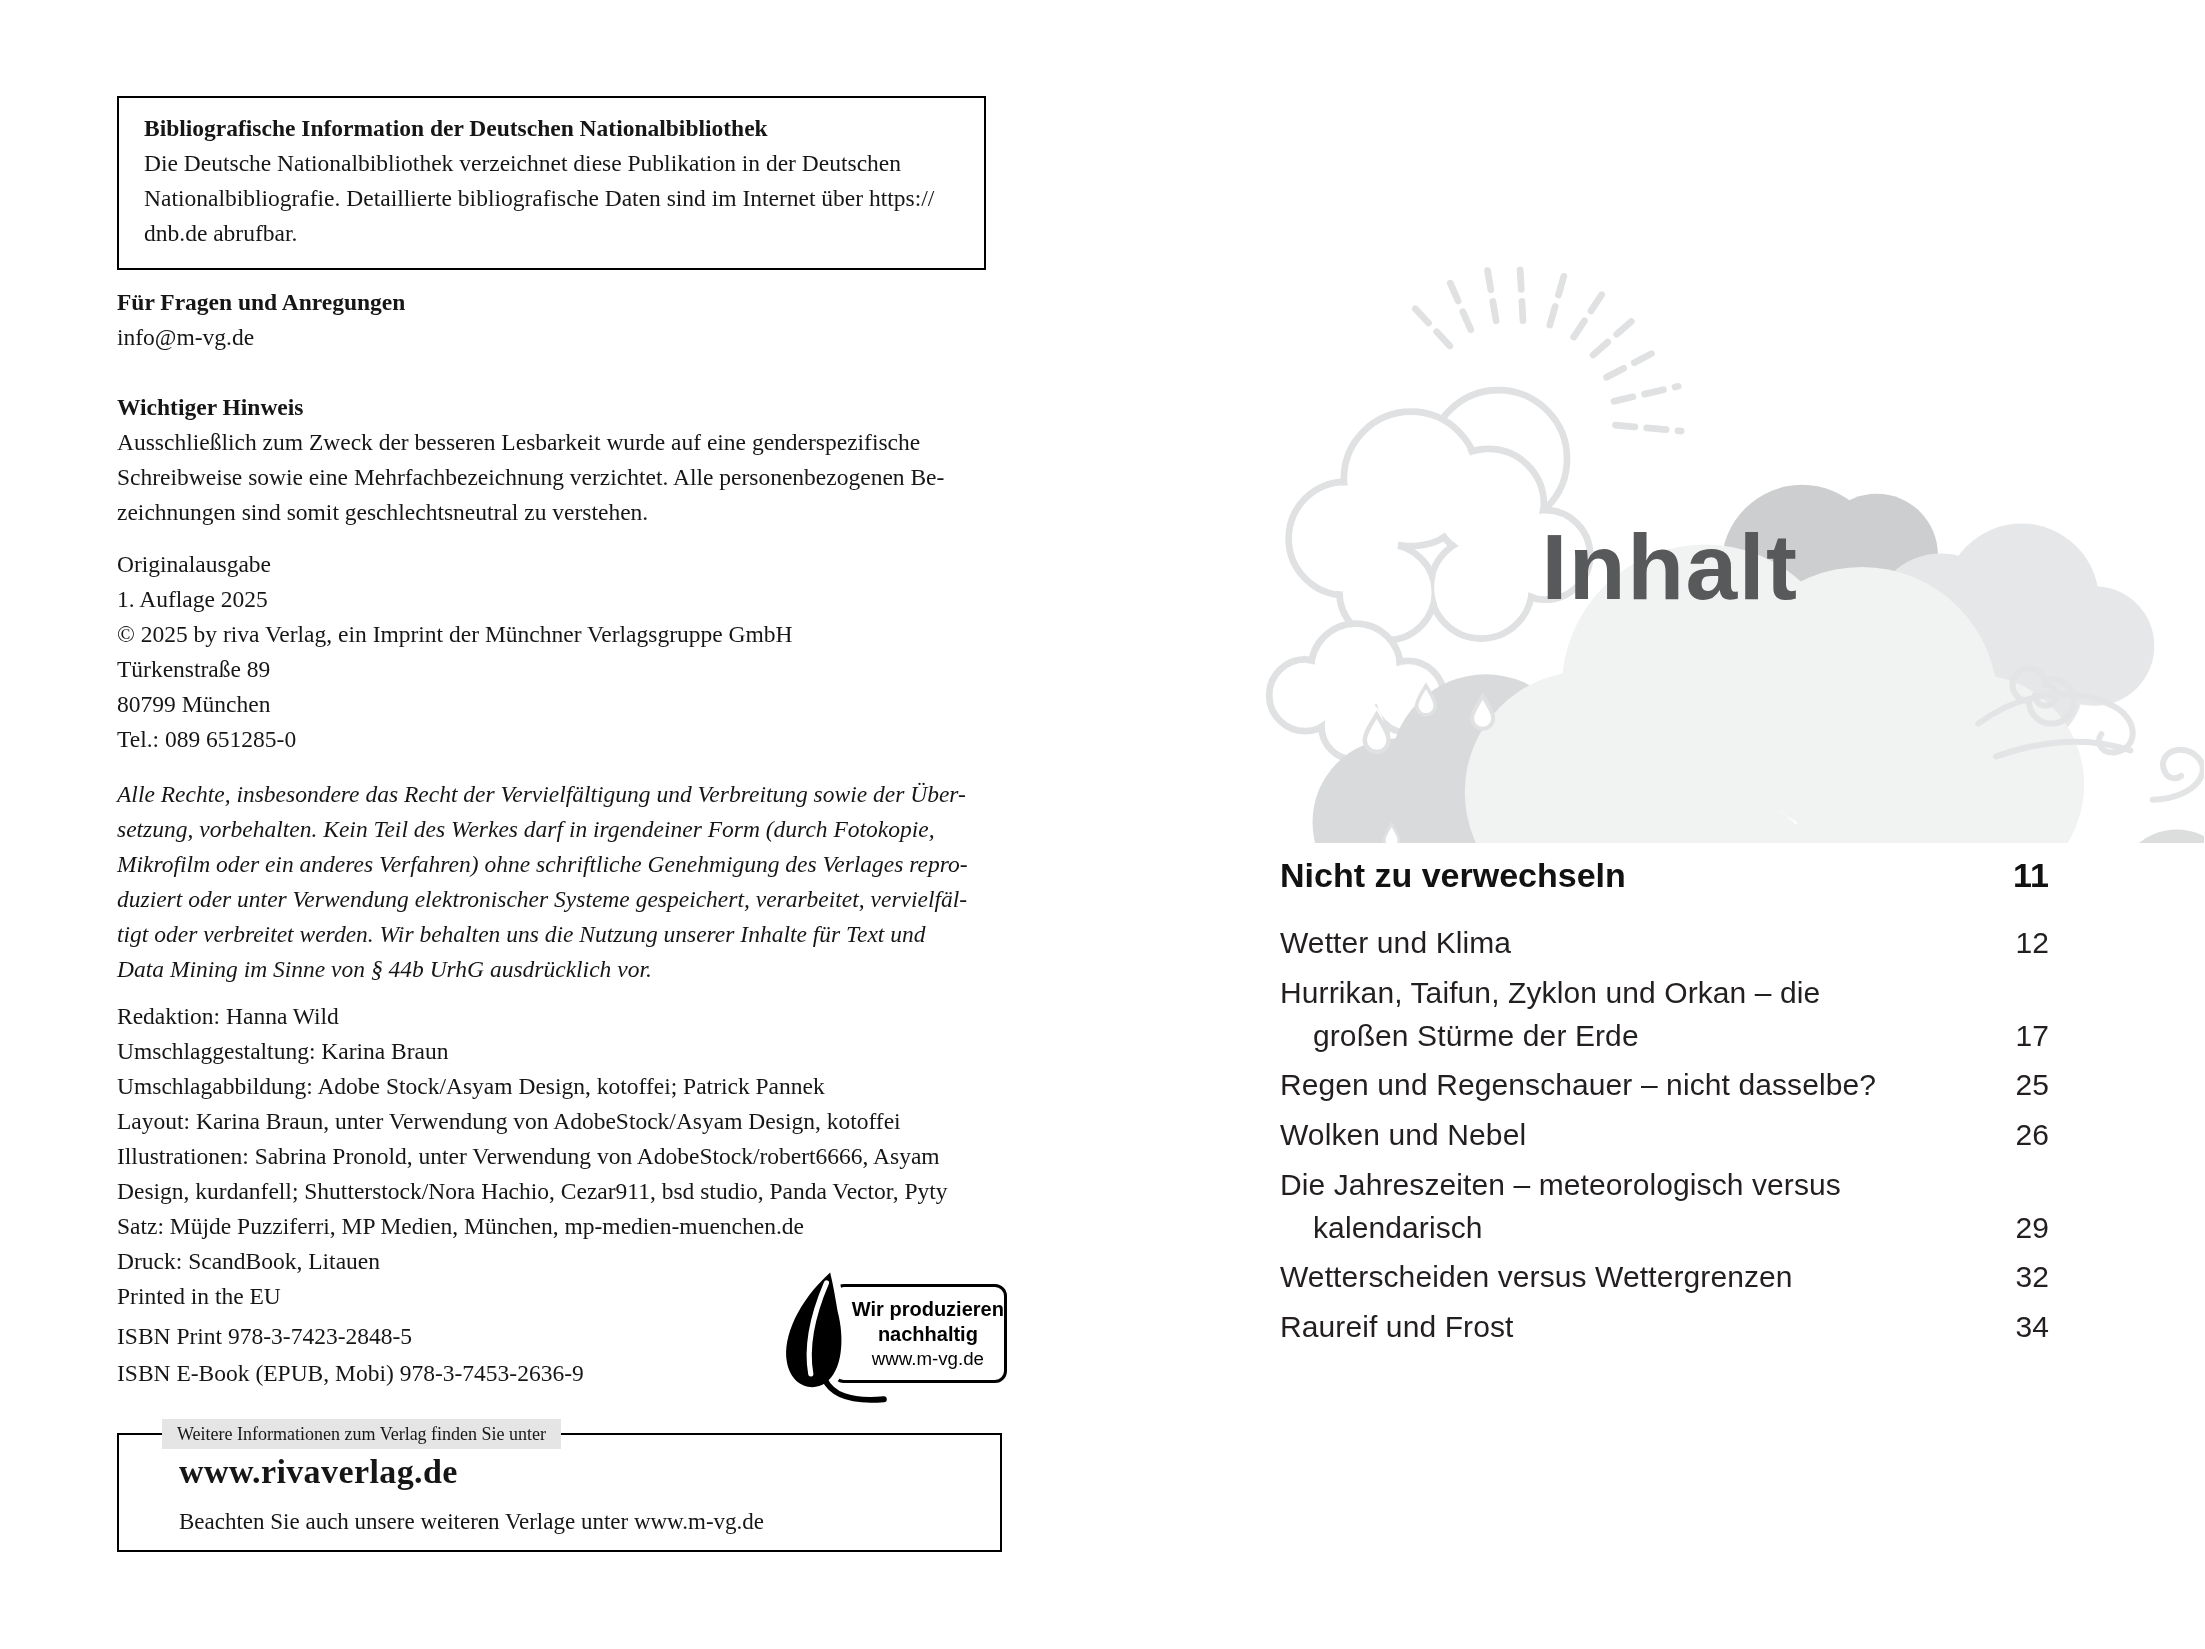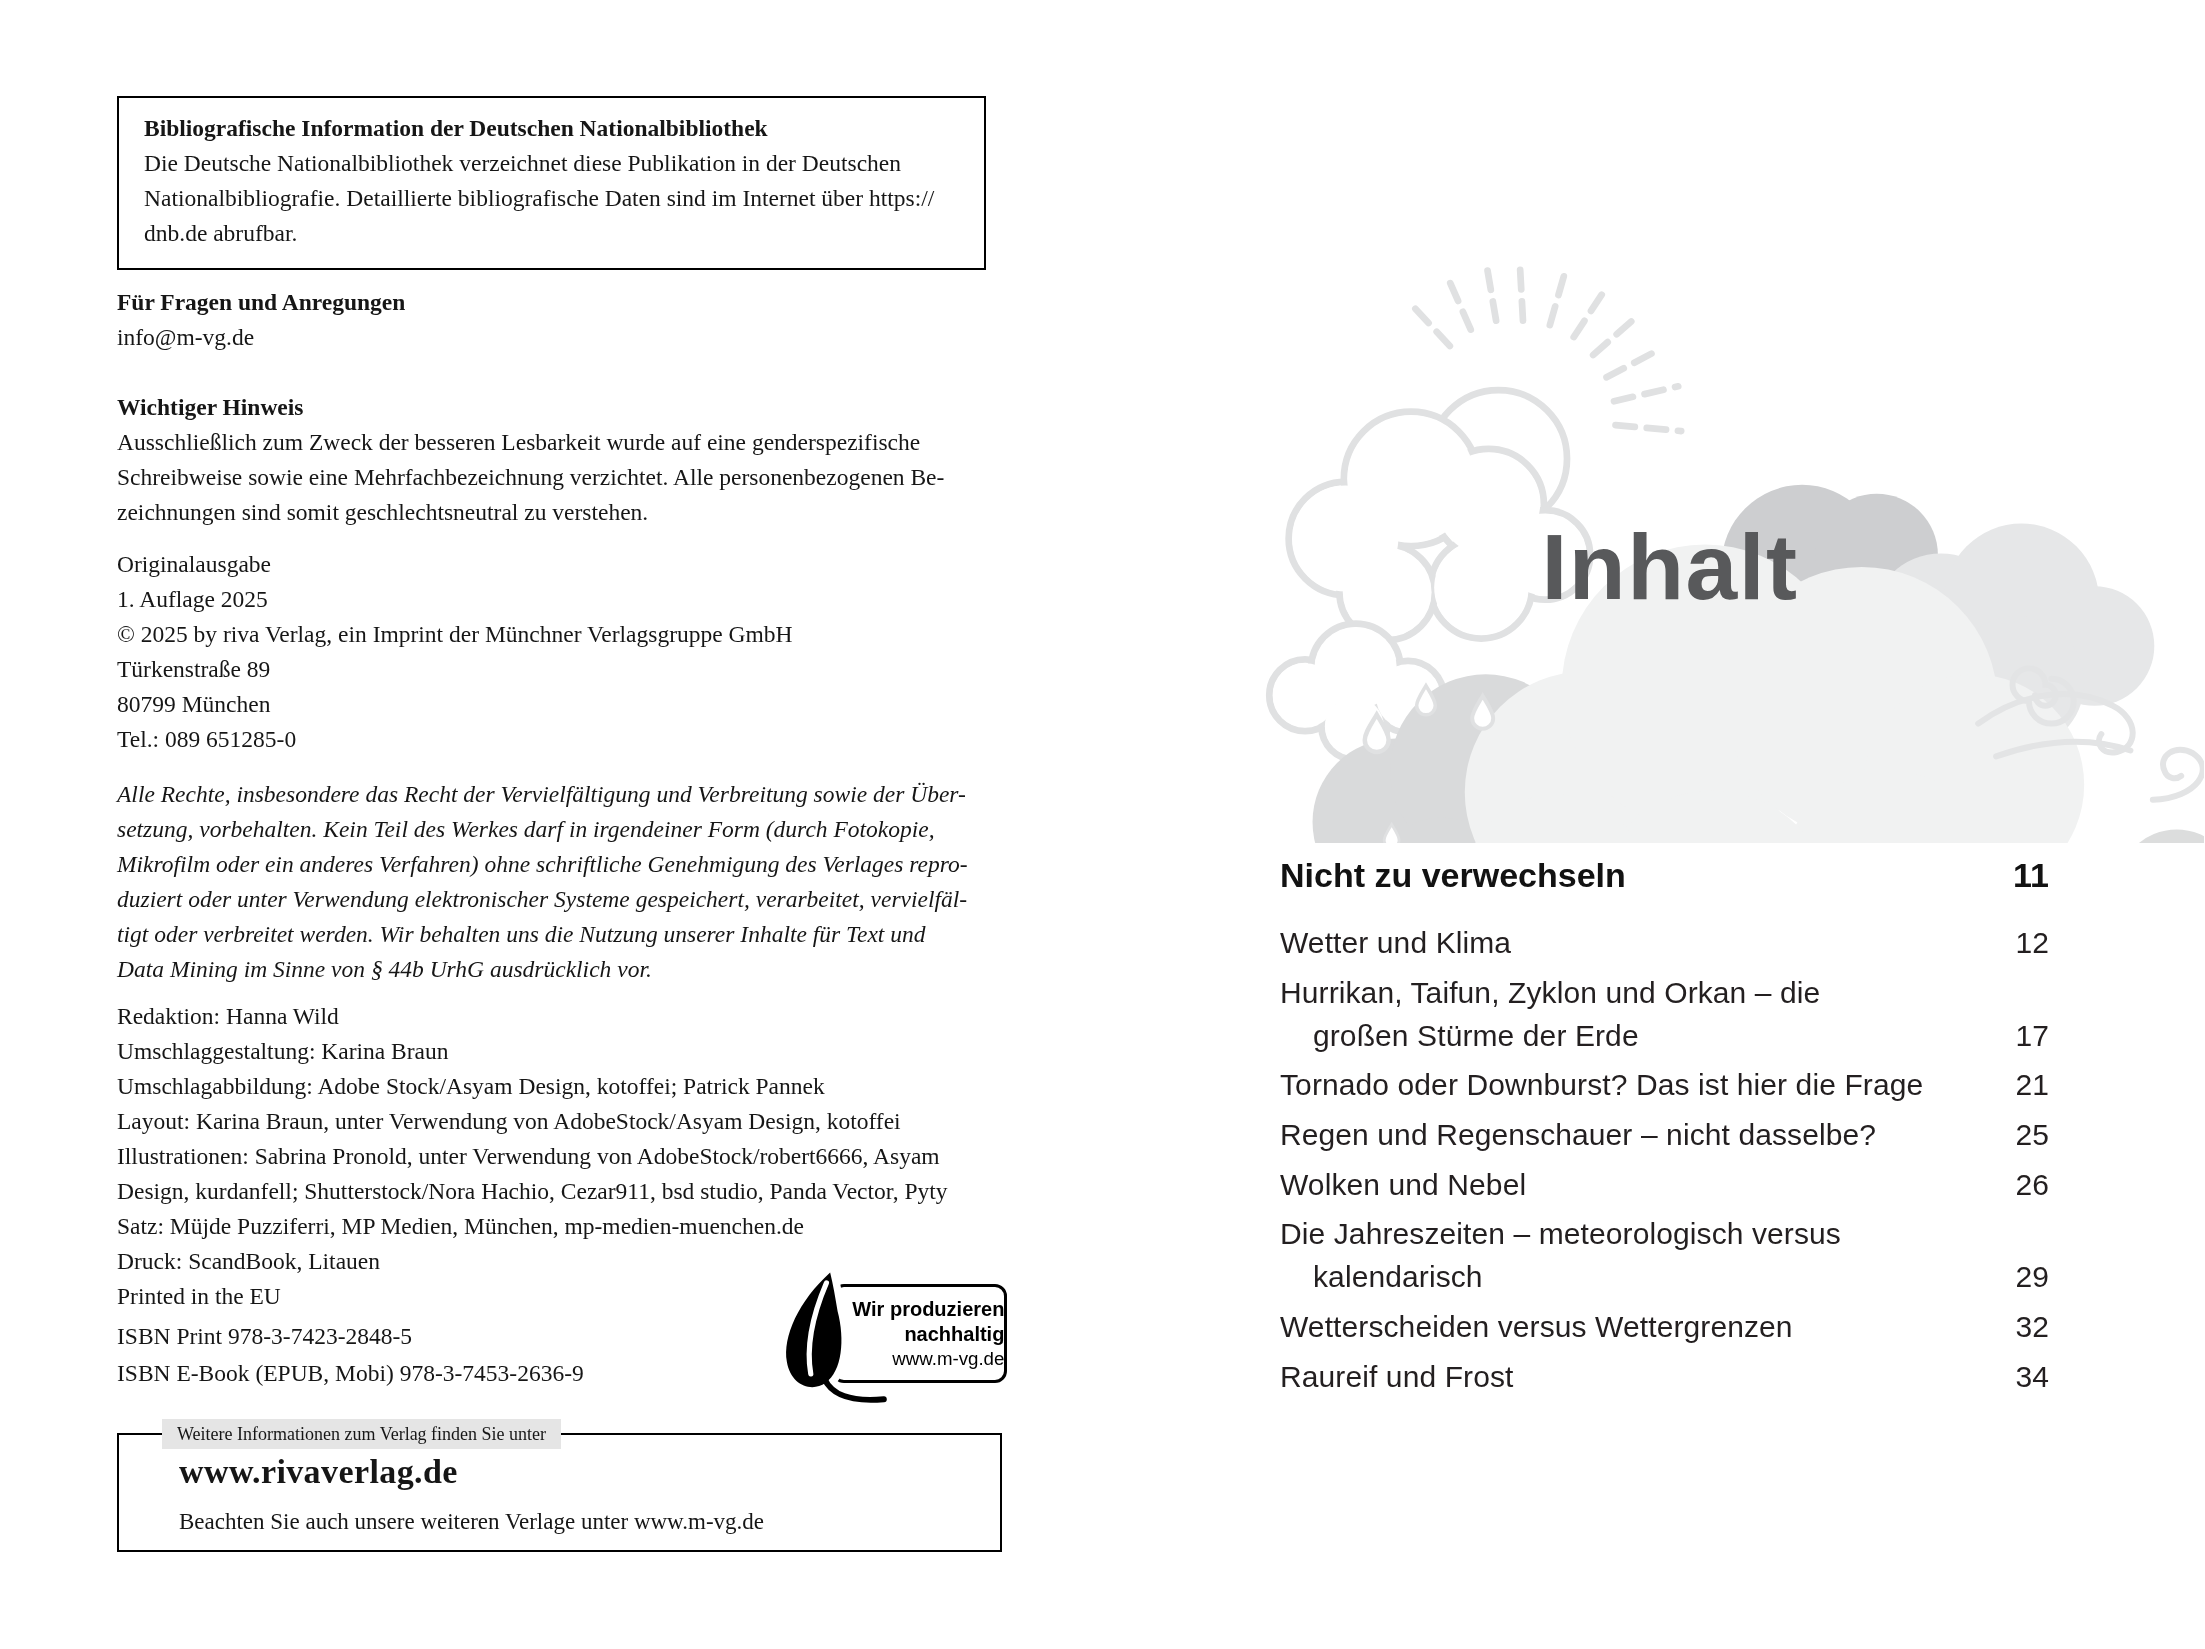--- a/index.html
+++ b/index.html
@@ -20,21 +20,21 @@
   .notice{top:390px;}
   .edition{top:547px;}
   .rights{top:777px;font-style:italic;}
   .credits{top:999px;line-height:35px;}
   .isbn{top:1318px;line-height:37px;}
 
   
   .eco-logo{position:absolute;left:760px;top:1268px;width:224px;height:136px;}
   .eco-box{position:absolute;left:60px;top:16.4px;width:153px;height:93px;
            border:3.7px solid #000;border-radius:12px;background:#fff;
-           display:flex;flex-direction:column;justify-content:center;align-items:flex-end;
+           display:flex;flex-direction:column;justify-content:center;align-items:center;
            padding-left:16.4px;}
   .eco-box .l1,.eco-box .l2{font-family:"Liberation Sans", sans-serif;font-weight:bold;
            font-size:20px;line-height:25px;color:#000;}
   .eco-box .l3{font-family:"Liberation Sans", sans-serif;font-size:18.7px;line-height:24px;color:#000;}
   .eco-leaf{position:absolute;left:0;top:0;z-index:2;}
 
   
   .footer-box{position:absolute;left:105px;top:1433px;width:885px;height:119px;
               border:2.2px solid #000;box-sizing:border-box;}
   .footer-legend{position:absolute;top:-16.4px;left:43px;background:#e5e5e5;padding:0 15px;
@@ -257,24 +257,20 @@
       </div>
       <div class="toc-row cont">
         <span class="lbl">Hurrikan, Taifun, Zyklon und Orkan – die</span>
         <span class="pg"></span>
       </div>
       <div class="toc-row indent">
         <span class="lbl">großen Stürme der Erde</span>
         <span class="pg">17</span>
       </div>
       <div class="toc-row">
-        <span class="lbl">Tornado oder Downburst? Das ist hier die Frage</span>
-        <span class="pg">21</span>
-      </div>
-      <div class="toc-row">
         <span class="lbl">Regen und Regenschauer – nicht dasselbe?</span>
         <span class="pg">25</span>
       </div>
       <div class="toc-row">
         <span class="lbl">Wolken und Nebel</span>
         <span class="pg">26</span>
       </div>
       <div class="toc-row cont">
         <span class="lbl">Die Jahreszeiten – meteorologisch versus</span>
         <span class="pg"></span>

